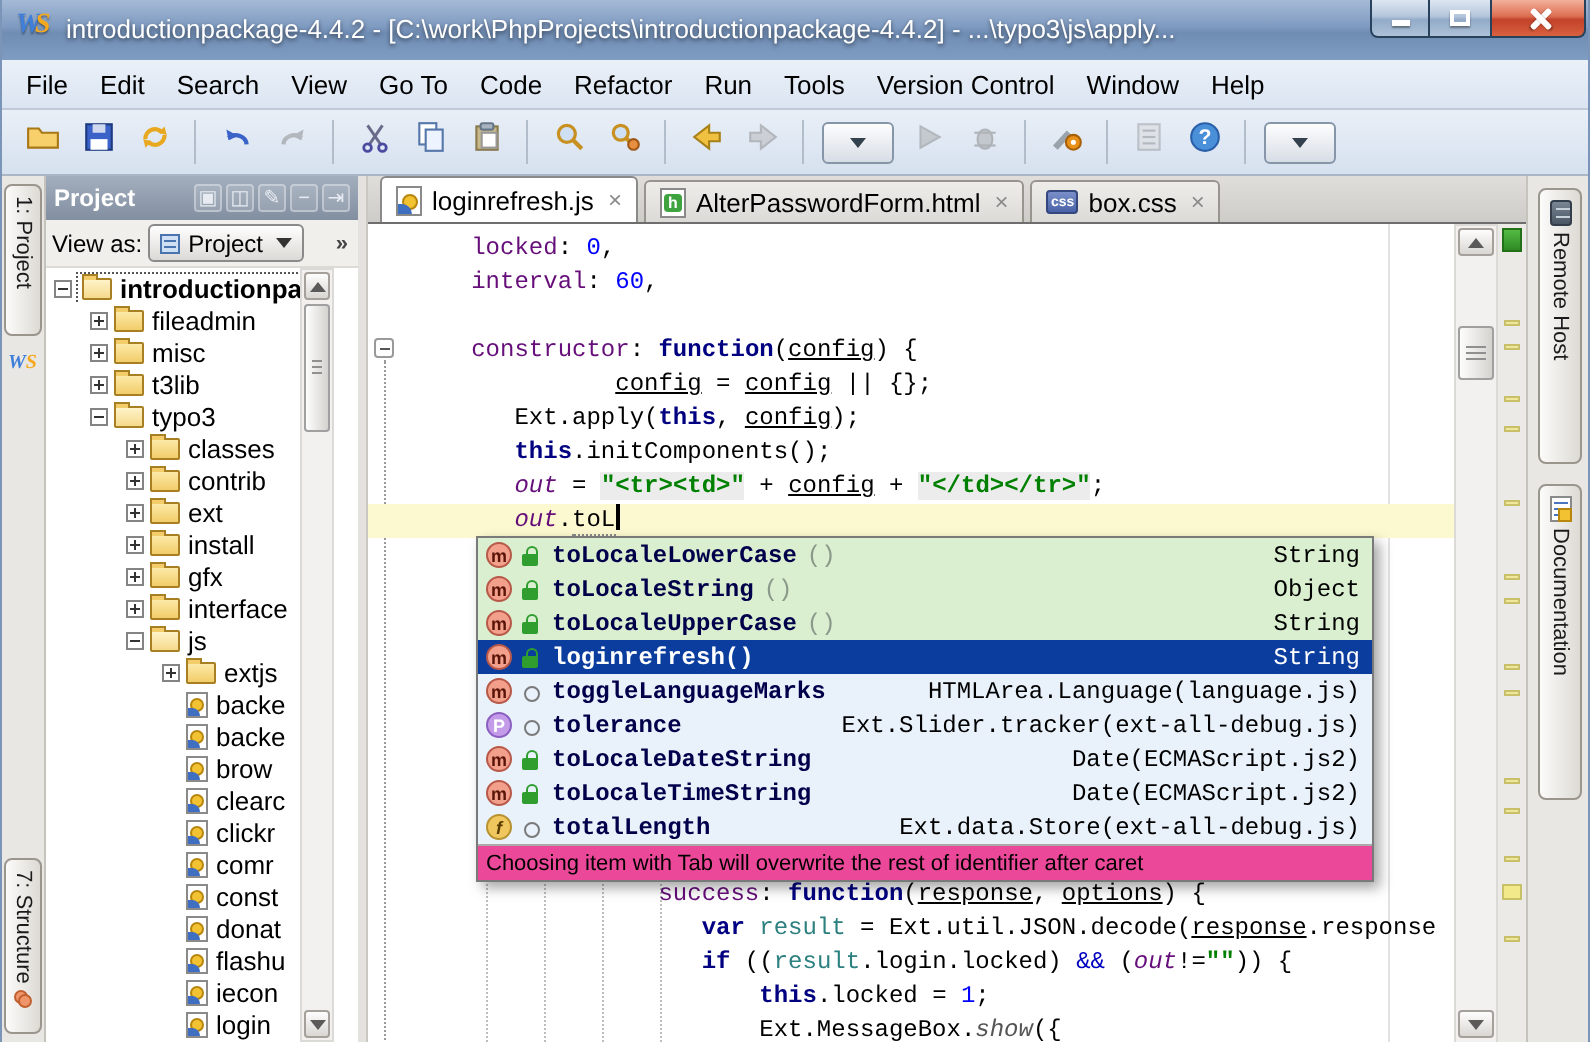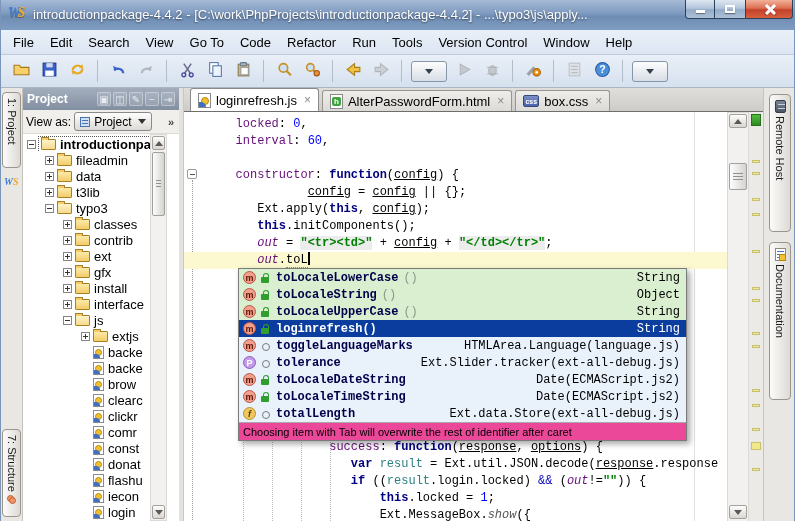--- a/index.html
+++ b/index.html
@@ -374,21 +374,21 @@
           </span>
         </div>
         <div class="trow" style="padding-left: 22px;">
           <span class="texp plus"></span>
           <span class="ticn fold"></span>
           <span class="tlbl">fileadmin</span>
         </div>
         <div class="trow" style="padding-left: 22px;">
           <span class="texp plus"></span>
           <span class="ticn fold"></span>
-          <span class="tlbl">data</span>
+          <span class="tlbl">misc</span>
         </div>
         <div class="trow" style="padding-left: 22px;">
           <span class="texp plus"></span>
           <span class="ticn fold"></span>
           <span class="tlbl">t3lib</span>
         </div>
         <div class="trow" style="padding-left: 22px;">
           <span class="texp minus"></span>
           <span class="ticn fold open"></span>
           <span class="tlbl">typo3</span>
@@ -404,26 +404,26 @@
           <span class="tlbl">contrib</span>
         </div>
         <div class="trow" style="padding-left: 40px;">
           <span class="texp plus"></span>
           <span class="ticn fold"></span>
           <span class="tlbl">ext</span>
         </div>
         <div class="trow" style="padding-left: 40px;">
           <span class="texp plus"></span>
           <span class="ticn fold"></span>
+          <span class="tlbl">install</span>
+        </div>
+        <div class="trow" style="padding-left: 40px;">
+          <span class="texp plus"></span>
+          <span class="ticn fold"></span>
           <span class="tlbl">gfx</span>
-        </div>
-        <div class="trow" style="padding-left: 40px;">
-          <span class="texp plus"></span>
-          <span class="ticn fold"></span>
-          <span class="tlbl">install</span>
         </div>
         <div class="trow" style="padding-left: 40px;">
           <span class="texp plus"></span>
           <span class="ticn fold"></span>
           <span class="tlbl">interface</span>
         </div>
         <div class="trow" style="padding-left: 40px;">
           <span class="texp minus"></span>
           <span class="ticn fold open"></span>
           <span class="tlbl">js</span>

